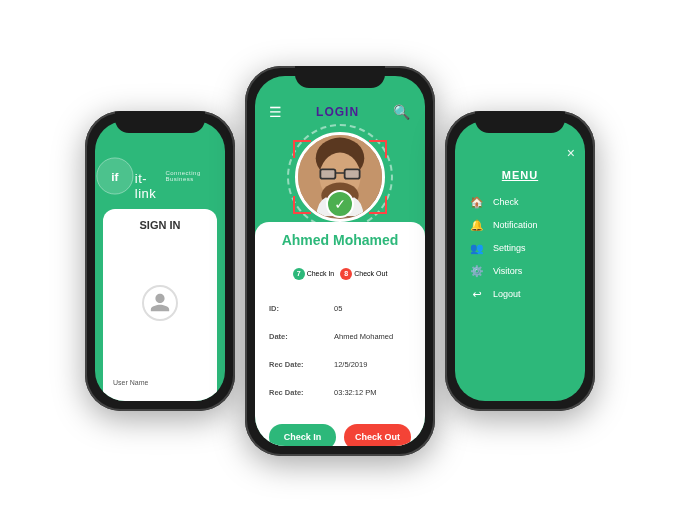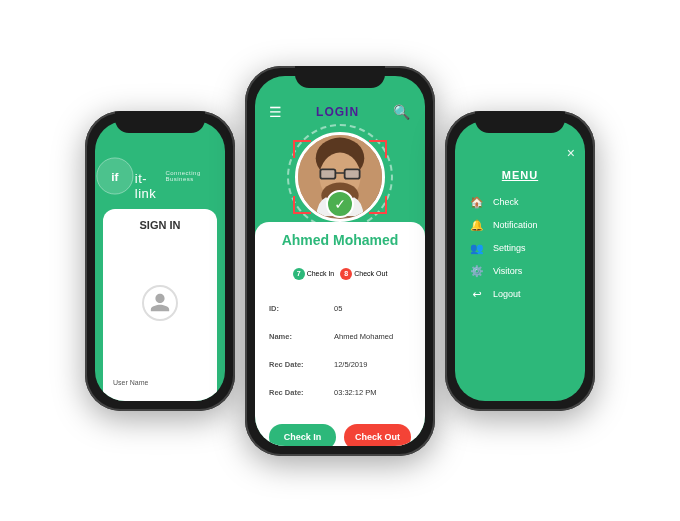--- a/index.html
+++ b/index.html
@@ -516,21 +516,21 @@
               <div class="badge-dot badge-red">8</div>
               <span>Check Out</span>
             </div>
           </div>
 
           <div class="info-row">
             <span class="info-label">ID:</span>
             <span>05</span>
           </div>
           <div class="info-row">
-            <span class="info-label">Name:</span>
+            <span class="info-label">Date:</span>
             <span>Ahmed Mohamed</span>
           </div>
           <div class="info-row">
             <span class="info-label">Rec Date:</span>
             <span>12/5/2019</span>
           </div>
           <div class="info-row">
             <span class="info-label">Rec Date:</span>
             <span>03:32:12 PM</span>
           </div>

